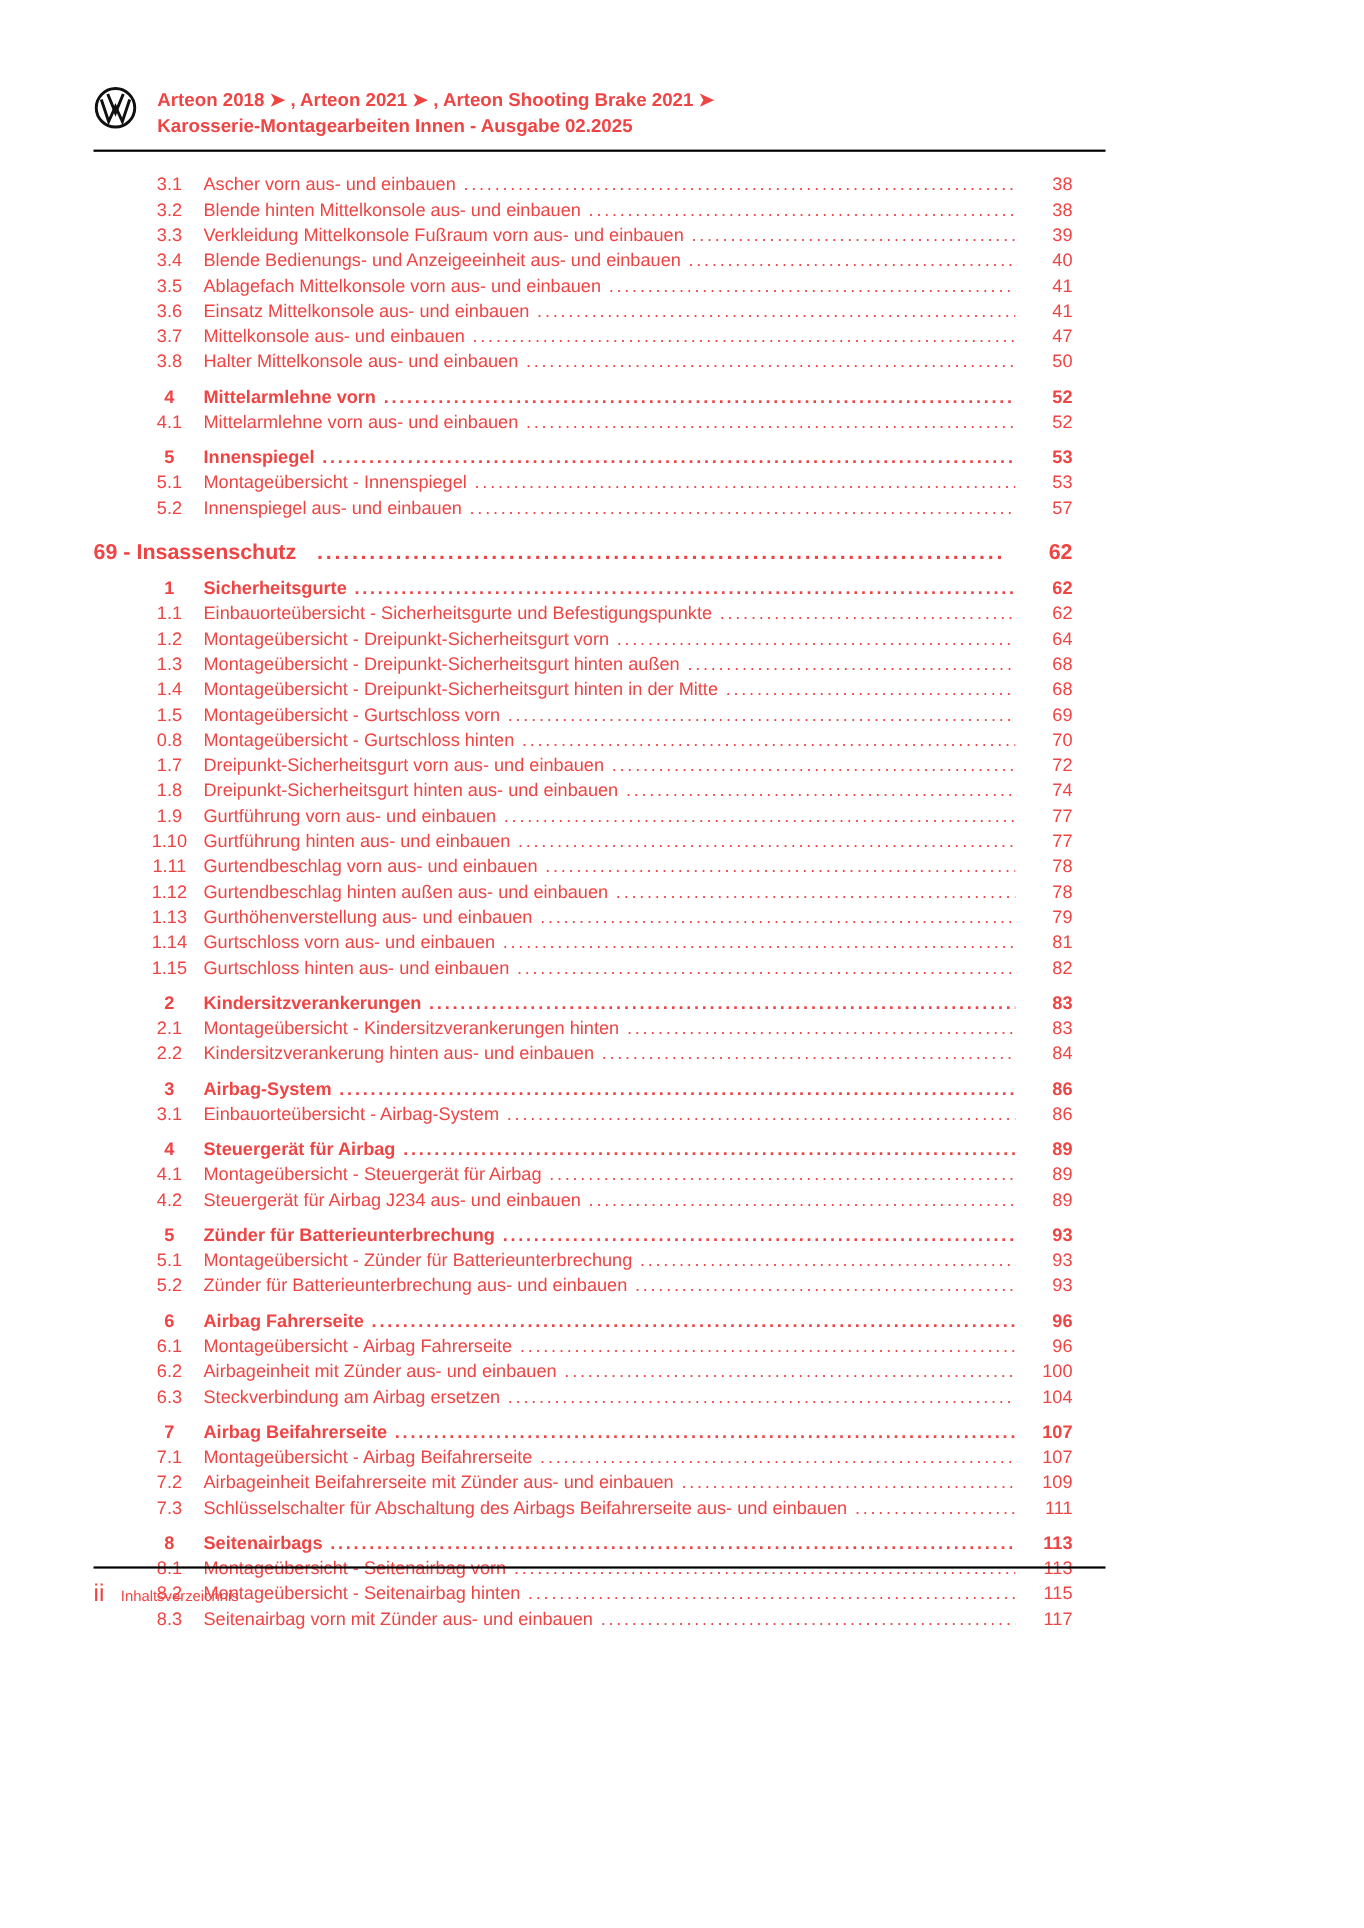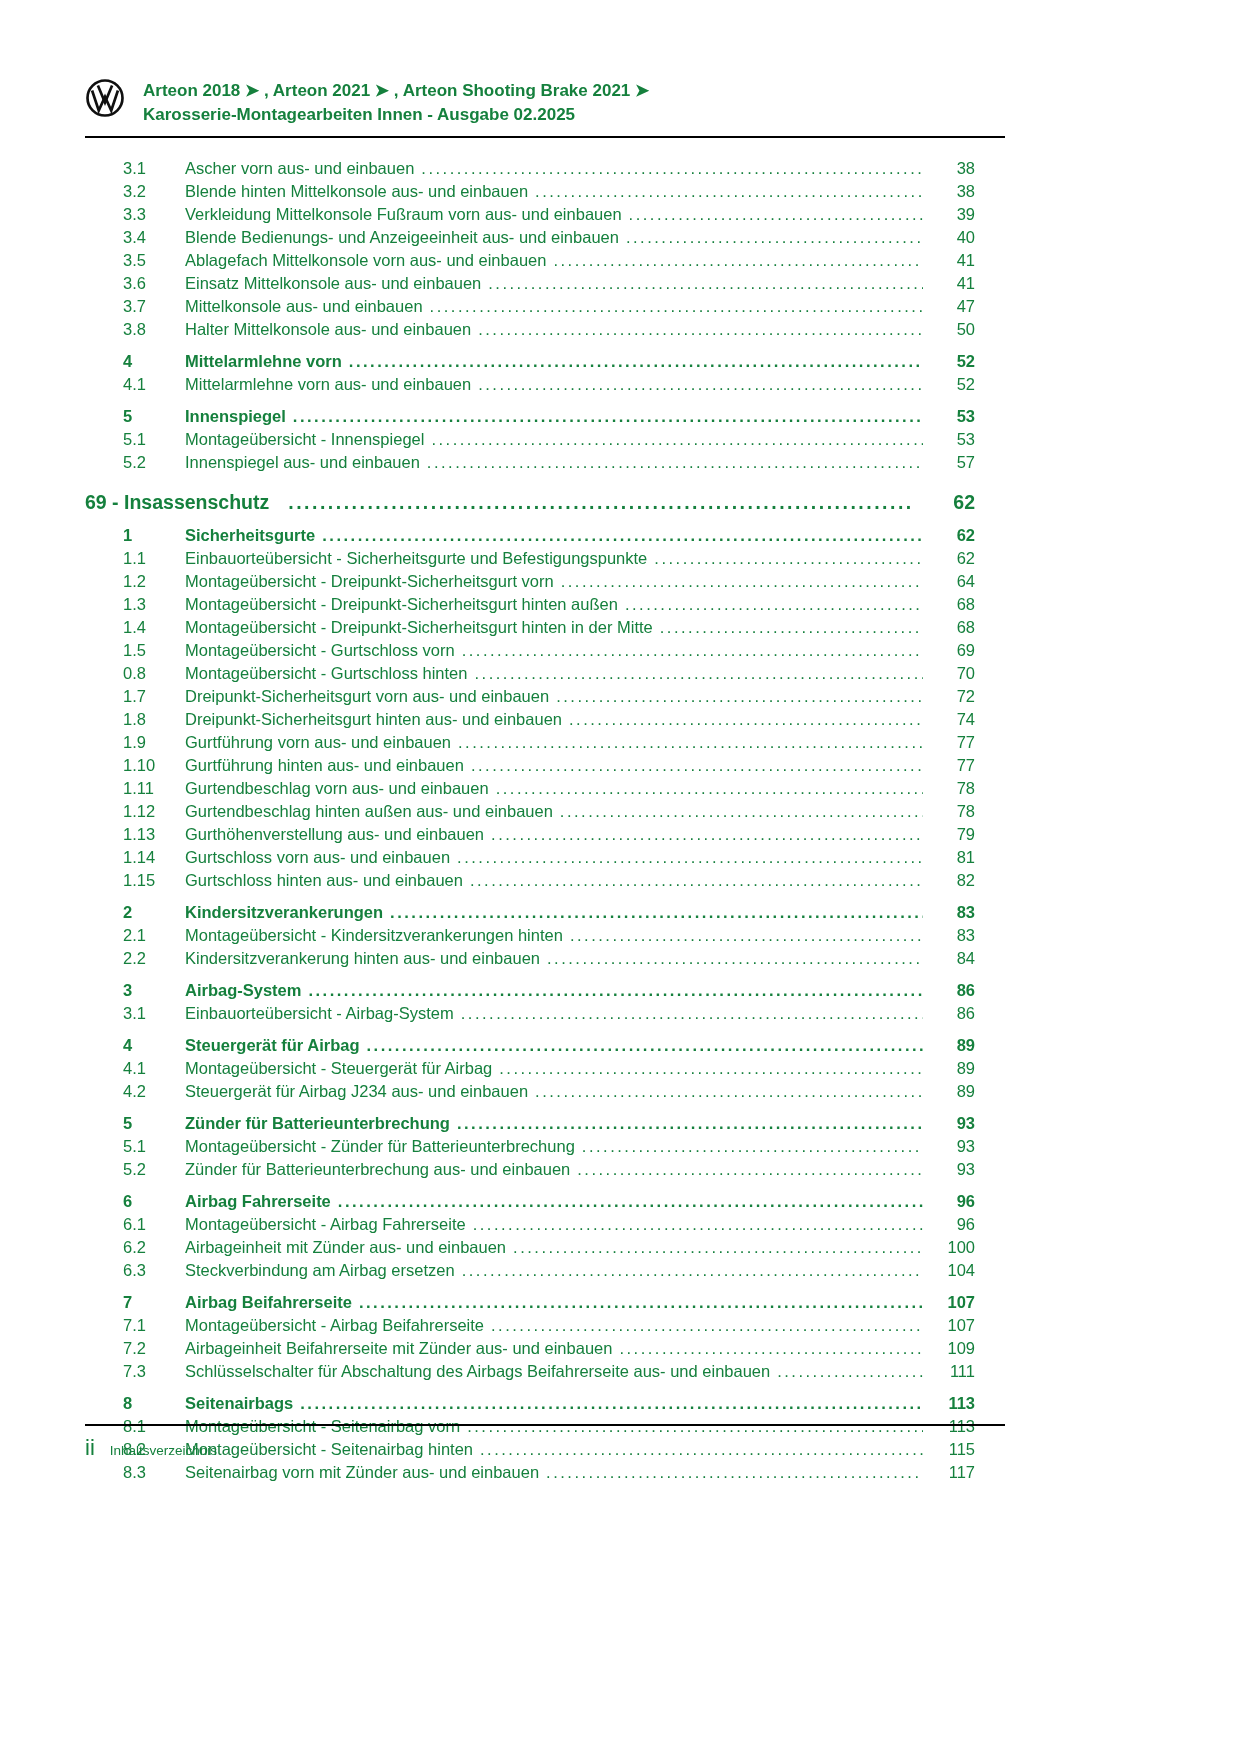--- a/index.html
+++ b/index.html
@@ -6,21 +6,21 @@
     margin: 0;
     padding: 0;
     background: #ffffff;
   }
   .page {
     position: relative;
     width: 1240px;
     height: 1753px;
     box-sizing: border-box;
     background: #ffffff;
-    color: #15803d;
+    color: #ef4444;
     font-family: "Liberation Sans", sans-serif;
     overflow: hidden;
     padding: 78px 0 0 85px;
   }
   .content {
     width: 920px;
   }
   
   .header-row {
     display: flex;
@@ -61,20 +61,21 @@
     margin-left: 0;
     font-weight: bold;
     font-size: 19.5px;
     line-height: 26px;
     margin-top: 15px;
     margin-bottom: 5px;
     gap: 12px;
   }
   .num {
     flex: 0 0 62px;
+    text-align: center;
   }
   .title {
     flex: 0 0 auto;
     padding-right: 7px;
     white-space: nowrap;
   }
   .leader {
     flex: 1 1 0;
     min-width: 0;
     overflow: hidden;

